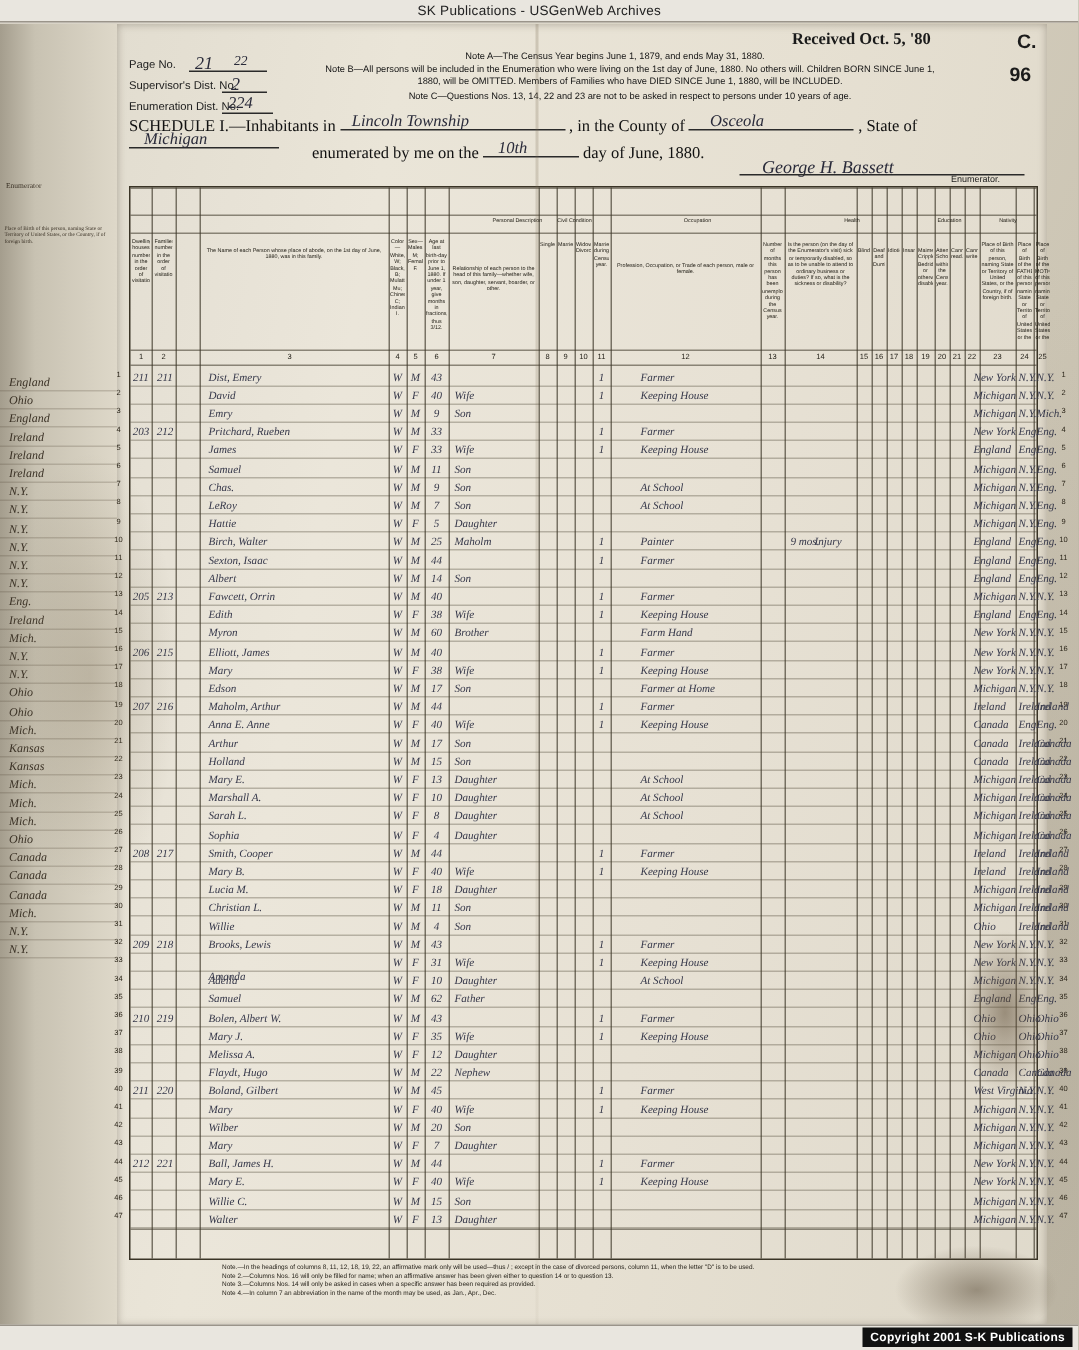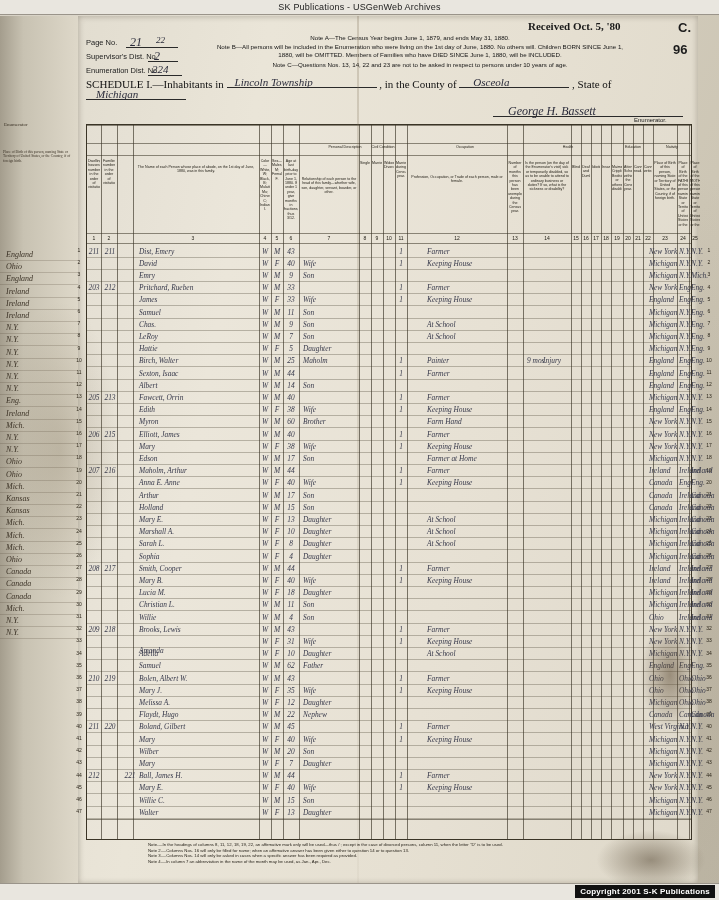--- a/index.html
+++ b/index.html
@@ -155,20 +155,27 @@
       <span>, in the County of</span>
       <span style="display:inline-block;width:110px;border-bottom:1px solid #2a2a2a;position:relative;">
         <span class="script" style="left:14px;top:-11px;font-size:11px;">Osceola</span>
       </span>
       <span>, State of</span>
       <span style="display:inline-block;width:100px;border-bottom:1px solid #2a2a2a;position:relative;">
         <span class="script" style="left:10px;top:-11px;font-size:11px;">Michigan</span>
       </span>
     </div>
 
+    <div id="enumline">
+      <span>enumerated by me on the</span>
+      <span style="display:inline-block;width:64px;border-bottom:1px solid #2a2a2a;position:relative;">
+        <span class="script" style="left:10px;top:-11px;font-size:11px;">10th</span>
+      </span>
+      <span>day of June, 1880.</span>
+    </div>
 
     <div class="script" style="left:430px;top:88px;font-size:12px;">George H. Bassett</div>
     <div class="lbl" style="left:556px;top:101px;font-size:6px;">Enumerator.</div>
     <div class="blankline" style="left:415px;top:100px;width:190px;"></div>
 
     <div id="table">
 
       <div class="hline" style="top:0px;"></div>
       <div class="hline" style="top:18px;"></div>
       <div class="hline" style="top:30px;"></div>
@@ -790,21 +797,21 @@
           <div class="cell cellc" style="left: 185px; top: 633.9px; width: 10px;">F</div>
           <div class="cell cellc" style="left: 197px; top: 633.9px; width: 14px;">7</div>
           <div class="cell" style="left: 216px; top: 633.9px;">Daughter</div>
           <div class="cell" style="left: 562px; top: 633.9px;">Michigan</div>
           <div class="cell" style="left: 592px; top: 633.9px;">N.Y.</div>
           <div class="cell" style="left: 604px; top: 633.9px;">N.Y.</div>
           <div class="hline" style="top: 656.2px; border-top-color: rgba(58, 52, 38, 0.3);"></div>
           <div class="rownum" style="left: -14px; top: 646.6px;">44</div>
           <div class="rownum" style="left: 616px; top: 646.6px;">44</div>
           <div class="cell cellc" style="left: 0px; top: 646.1px; width: 14px;">212</div>
-          <div class="cell cellc" style="left: 16px; top: 646.1px; width: 14px; margin-left: 20px;">221</div>
+          <div class="cell cellc" style="left: 16px; top: 646.1px; width: 14px;">221</div>
           <div class="cell" style="left: 52px; top: 646.1px;">Ball, James H.</div>
           <div class="cell cellc" style="left: 173px; top: 646.1px; width: 10px;">W</div>
           <div class="cell cellc" style="left: 185px; top: 646.1px; width: 10px;">M</div>
           <div class="cell cellc" style="left: 197px; top: 646.1px; width: 14px;">44</div>
           <div class="cell cellc" style="left: 309px; top: 646.1px; width: 10px;">1</div>
           <div class="cell" style="left: 340px; top: 646.1px;">Farmer</div>
           <div class="cell" style="left: 562px; top: 646.1px;">New York</div>
           <div class="cell" style="left: 592px; top: 646.1px;">N.Y.</div>
           <div class="cell" style="left: 604px; top: 646.1px;">N.Y.</div>
           <div class="hline" style="top: 668.4px; border-top-color: rgba(58, 52, 38, 0.3);"></div>

